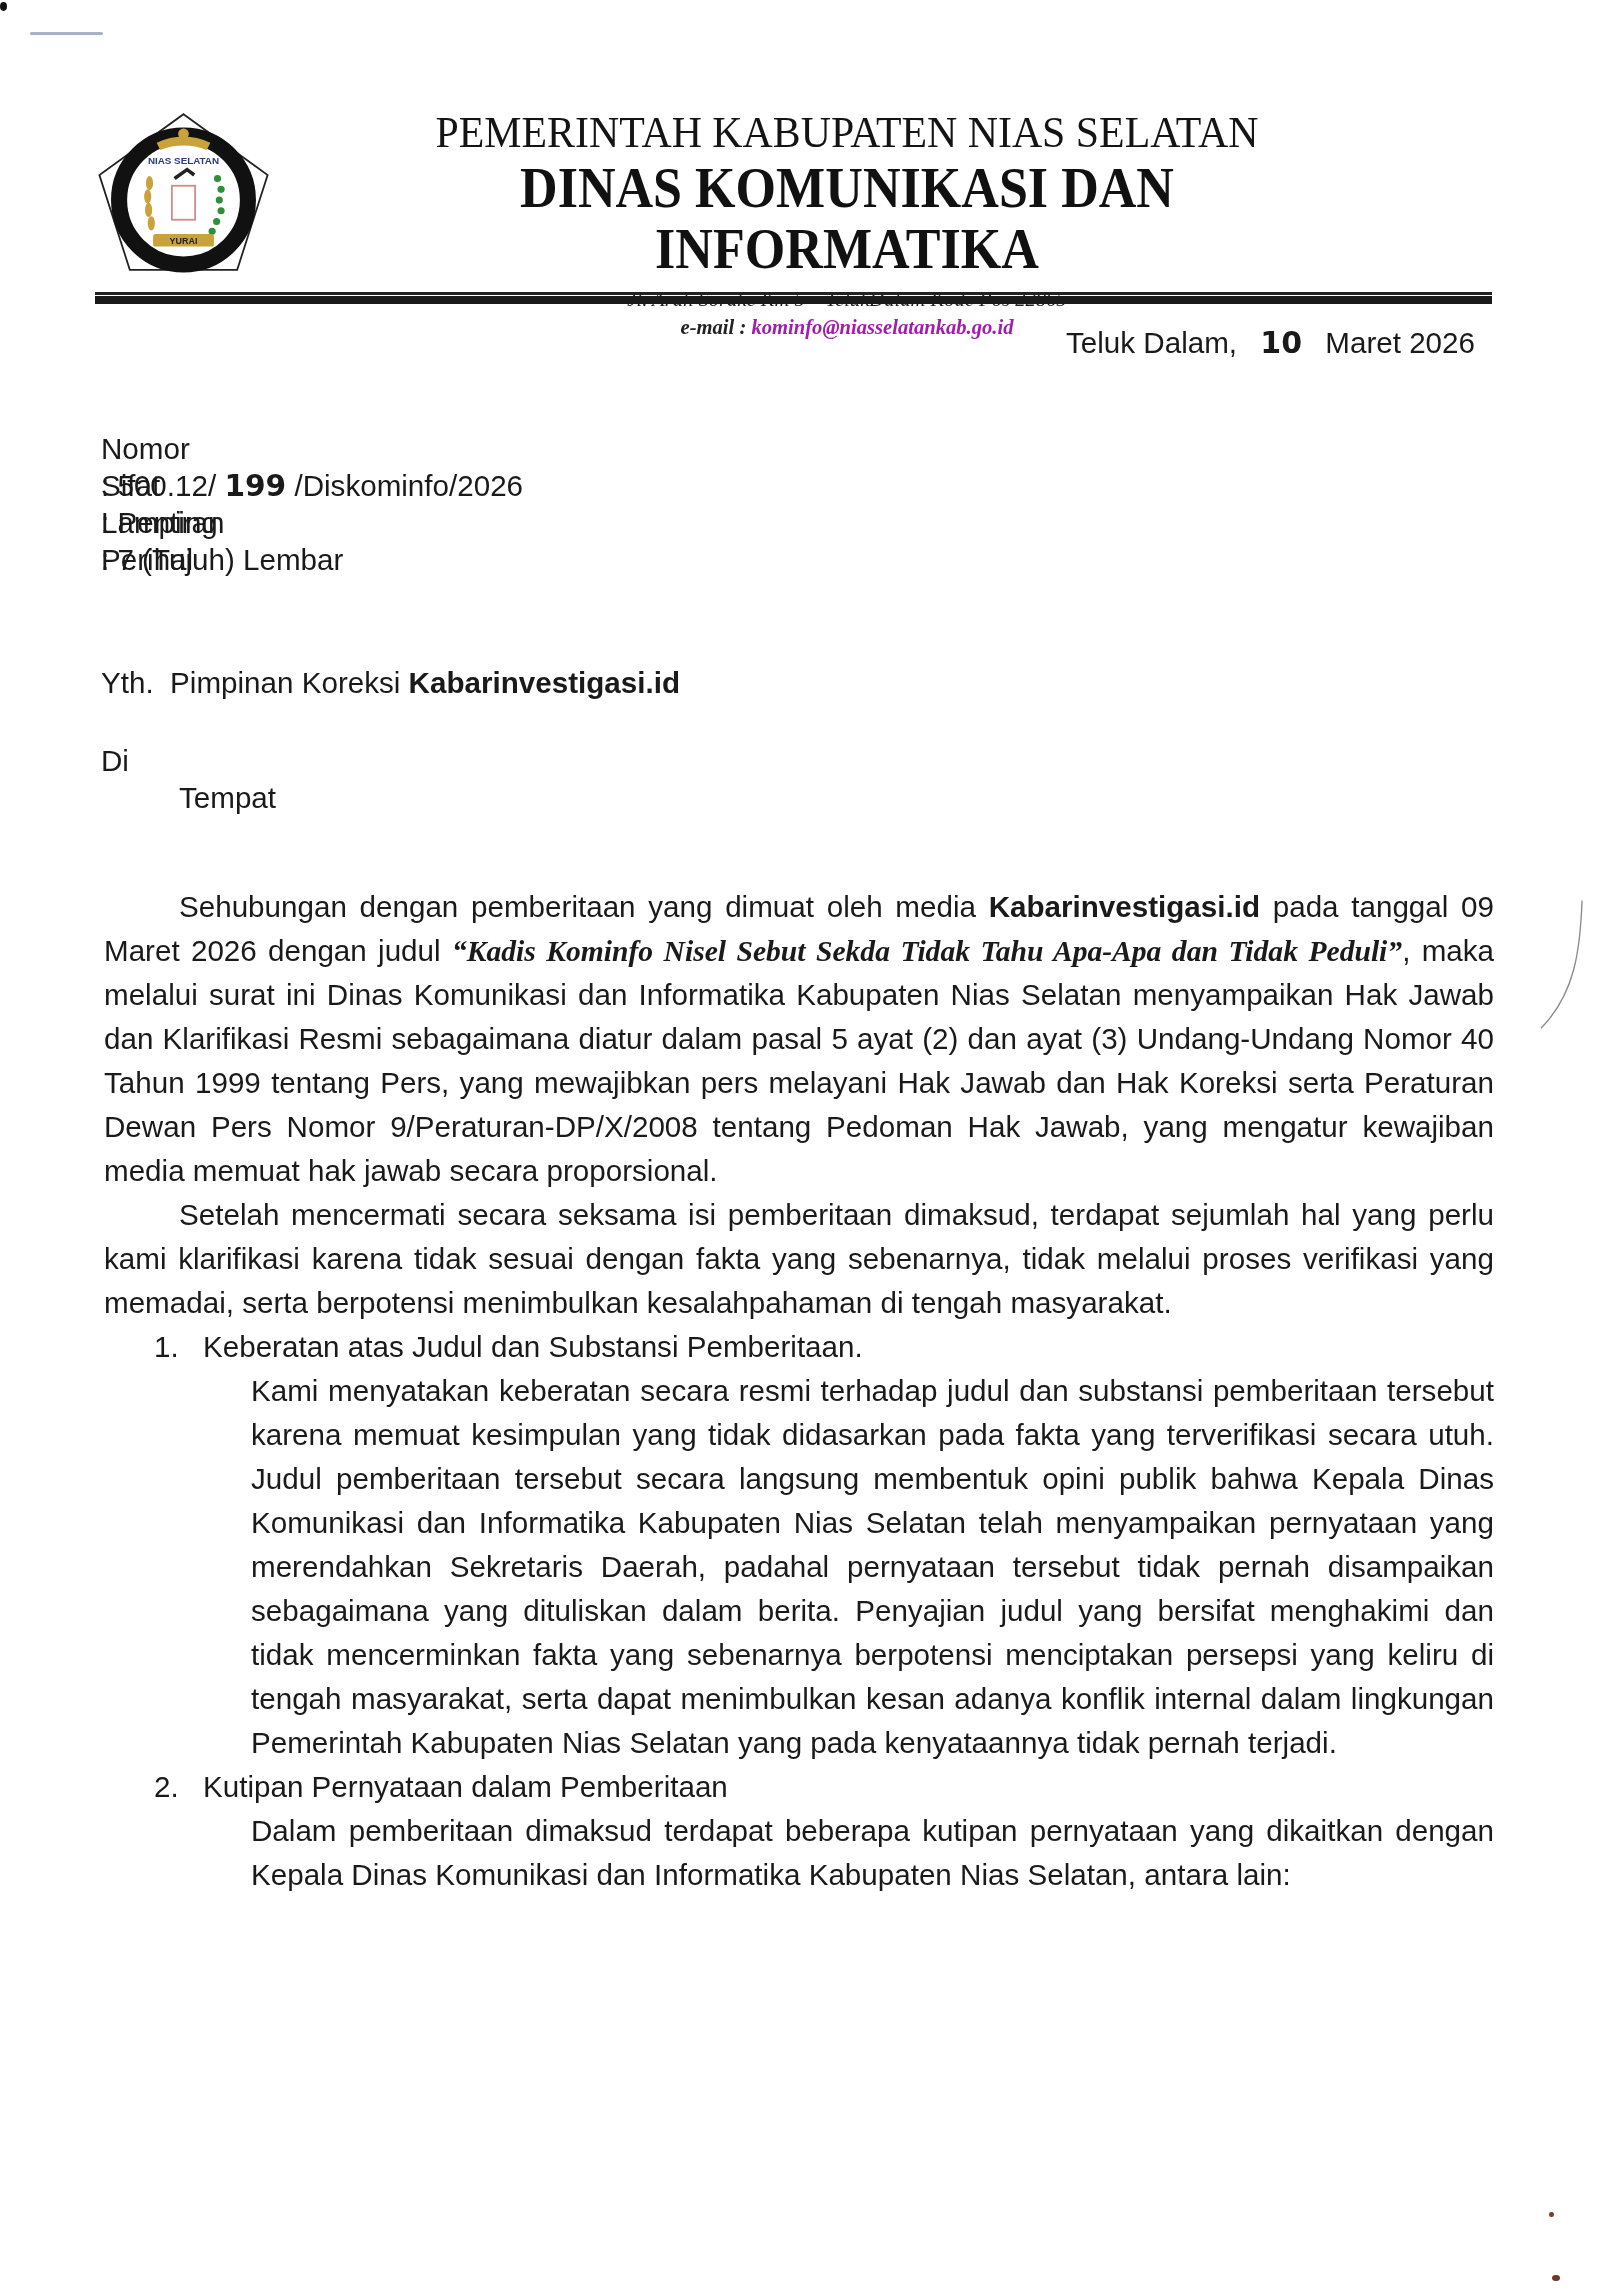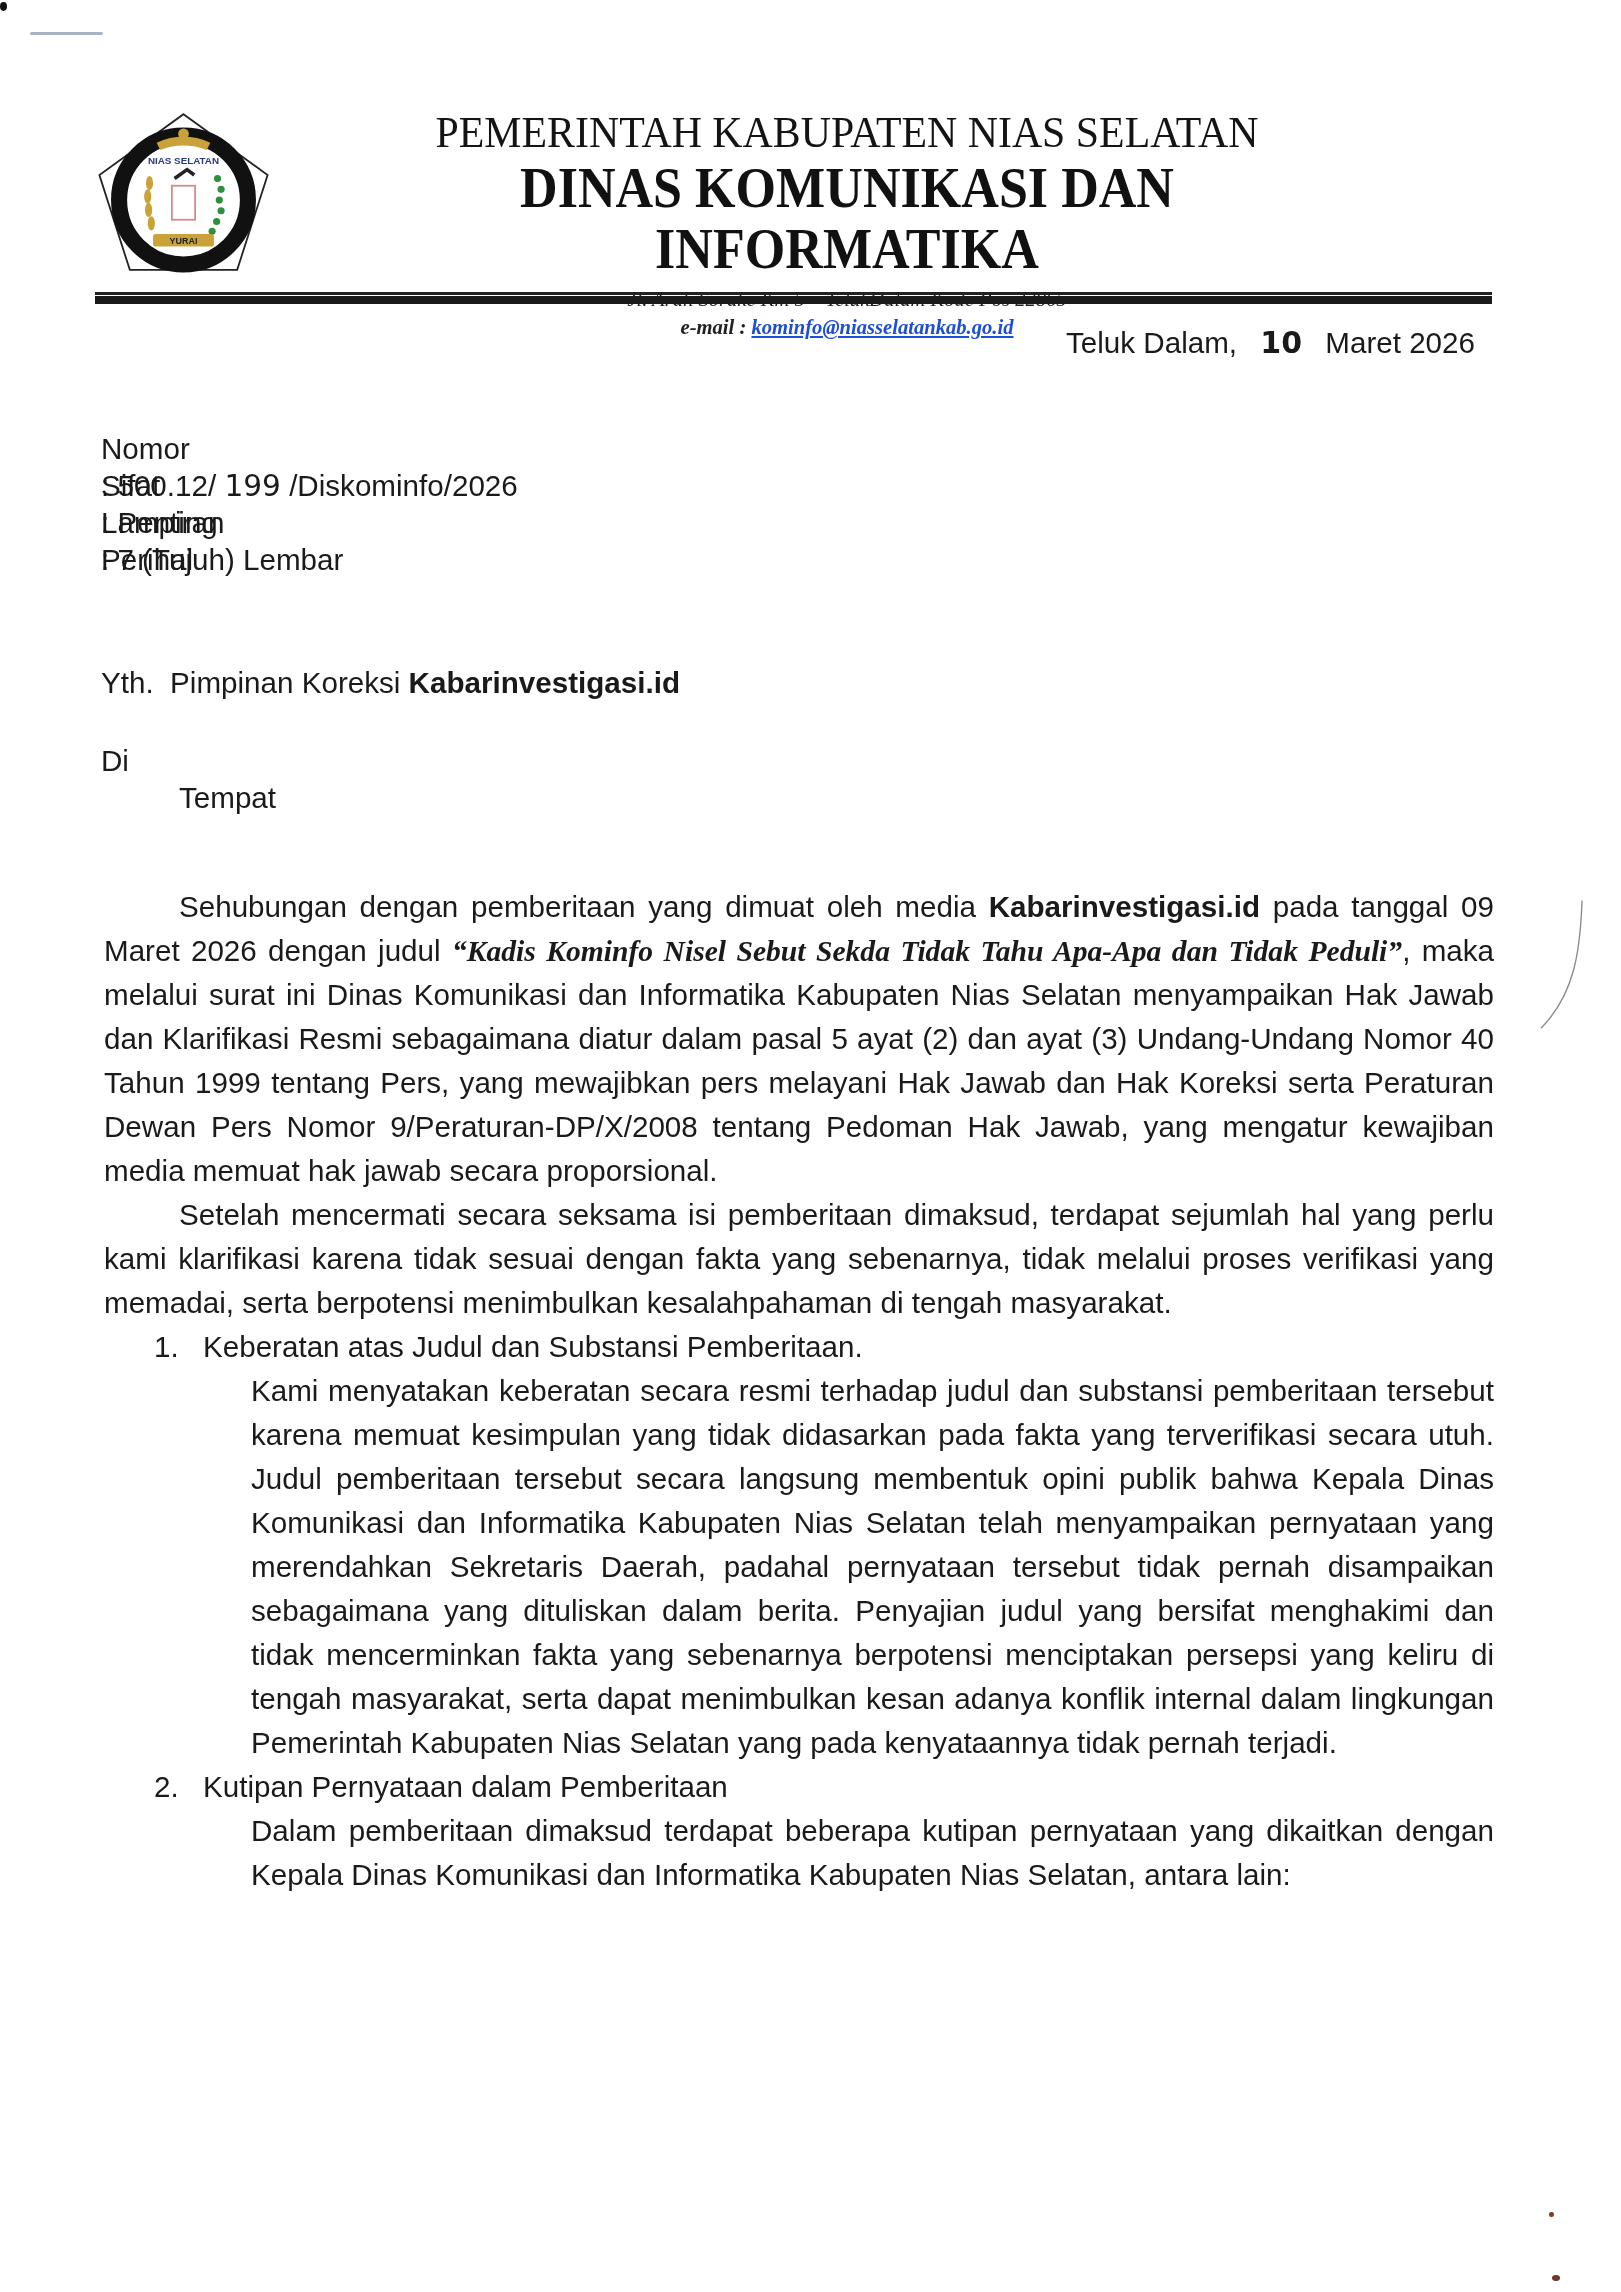--- a/index.html
+++ b/index.html
@@ -14,33 +14,33 @@
     .pen-stroke { position: absolute; left: 29.6px; top: 32px; width: 73px; height: 2.7px; background: #a9b2c4; border-radius: 1.8px; }
     .margin-arc { position: absolute; left: 1539px; top: 896px; width: 45px; height: 134px; }
 
     
     .logo { position: absolute; left: 94px; top: 107px; width: 179px; height: 170px; }
     .kop { position: absolute; left: 296px; top: 106px; width: 1102px; text-align: center; font-family: "Liberation Serif", serif; }
     .kop-gov { font-size: 45px; letter-spacing: 0px; line-height: 52px; color: #141414; transform: scaleX(0.93); transform-origin: center; }
     .kop-dept { font-size: 56px; font-weight: bold; line-height: 61px; color: #111; transform: scaleX(0.93); transform-origin: center; }
     .kop-addr { font-size: 20.6px; font-style: italic; line-height: 30px; margin-top: 3.6px; color: #222; }
     .kop-mail { font-size: 20.6px; font-style: italic; font-weight: bold; line-height: 27px; color: #222; }
-    .kop-mail a { color: #1d4ed8; text-decoration: underline; }
+    .kop-mail a { color: #a21caf; }
     .rule-thin { position: absolute; left: 95px; top: 292px; width: 1397px; height: 2.7px; background: #222; }
     .rule-thick { position: absolute; left: 95px; top: 296px; width: 1397px; height: 8px; background: #1a1a1a; }
 
     .text { font-size: 29.6px; line-height: 44px; position: absolute; }
 
     .date { left: 1066px; top: 321px; }
     .date .hand { font-family: "DejaVu Sans", sans-serif; font-weight: bold; font-size: 30px; margin: 0 15px; }
 
     .meta { left: 101px; top: 430px; }
     .meta-row { display: flex; height: 37px; line-height: 37px; flex-direction: column; }
     .meta-label { width: 152px; }
-    .meta-value .hand { font-family: "DejaVu Sans", sans-serif; font-weight: normal; }
+    .meta-value .hand { font-family: "DejaVu Sans", sans-serif; font-weight: bold; }
 
     .recipient { left: 101px; top: 661px; }
     .recipient b { font-weight: bold; }
     .di { left: 101px; top: 739px; }
     .tempat { left: 179px; top: 776px; }
 
     .body { left: 104px; top: 885px; width: 1390px; text-align: justify; }
     .body p { margin: 0; text-indent: 75px; }
     .body p::after { content: ""; }
     .body .q { font-weight: bold; font-style: italic; font-family: Liberation Serif, serif; }

